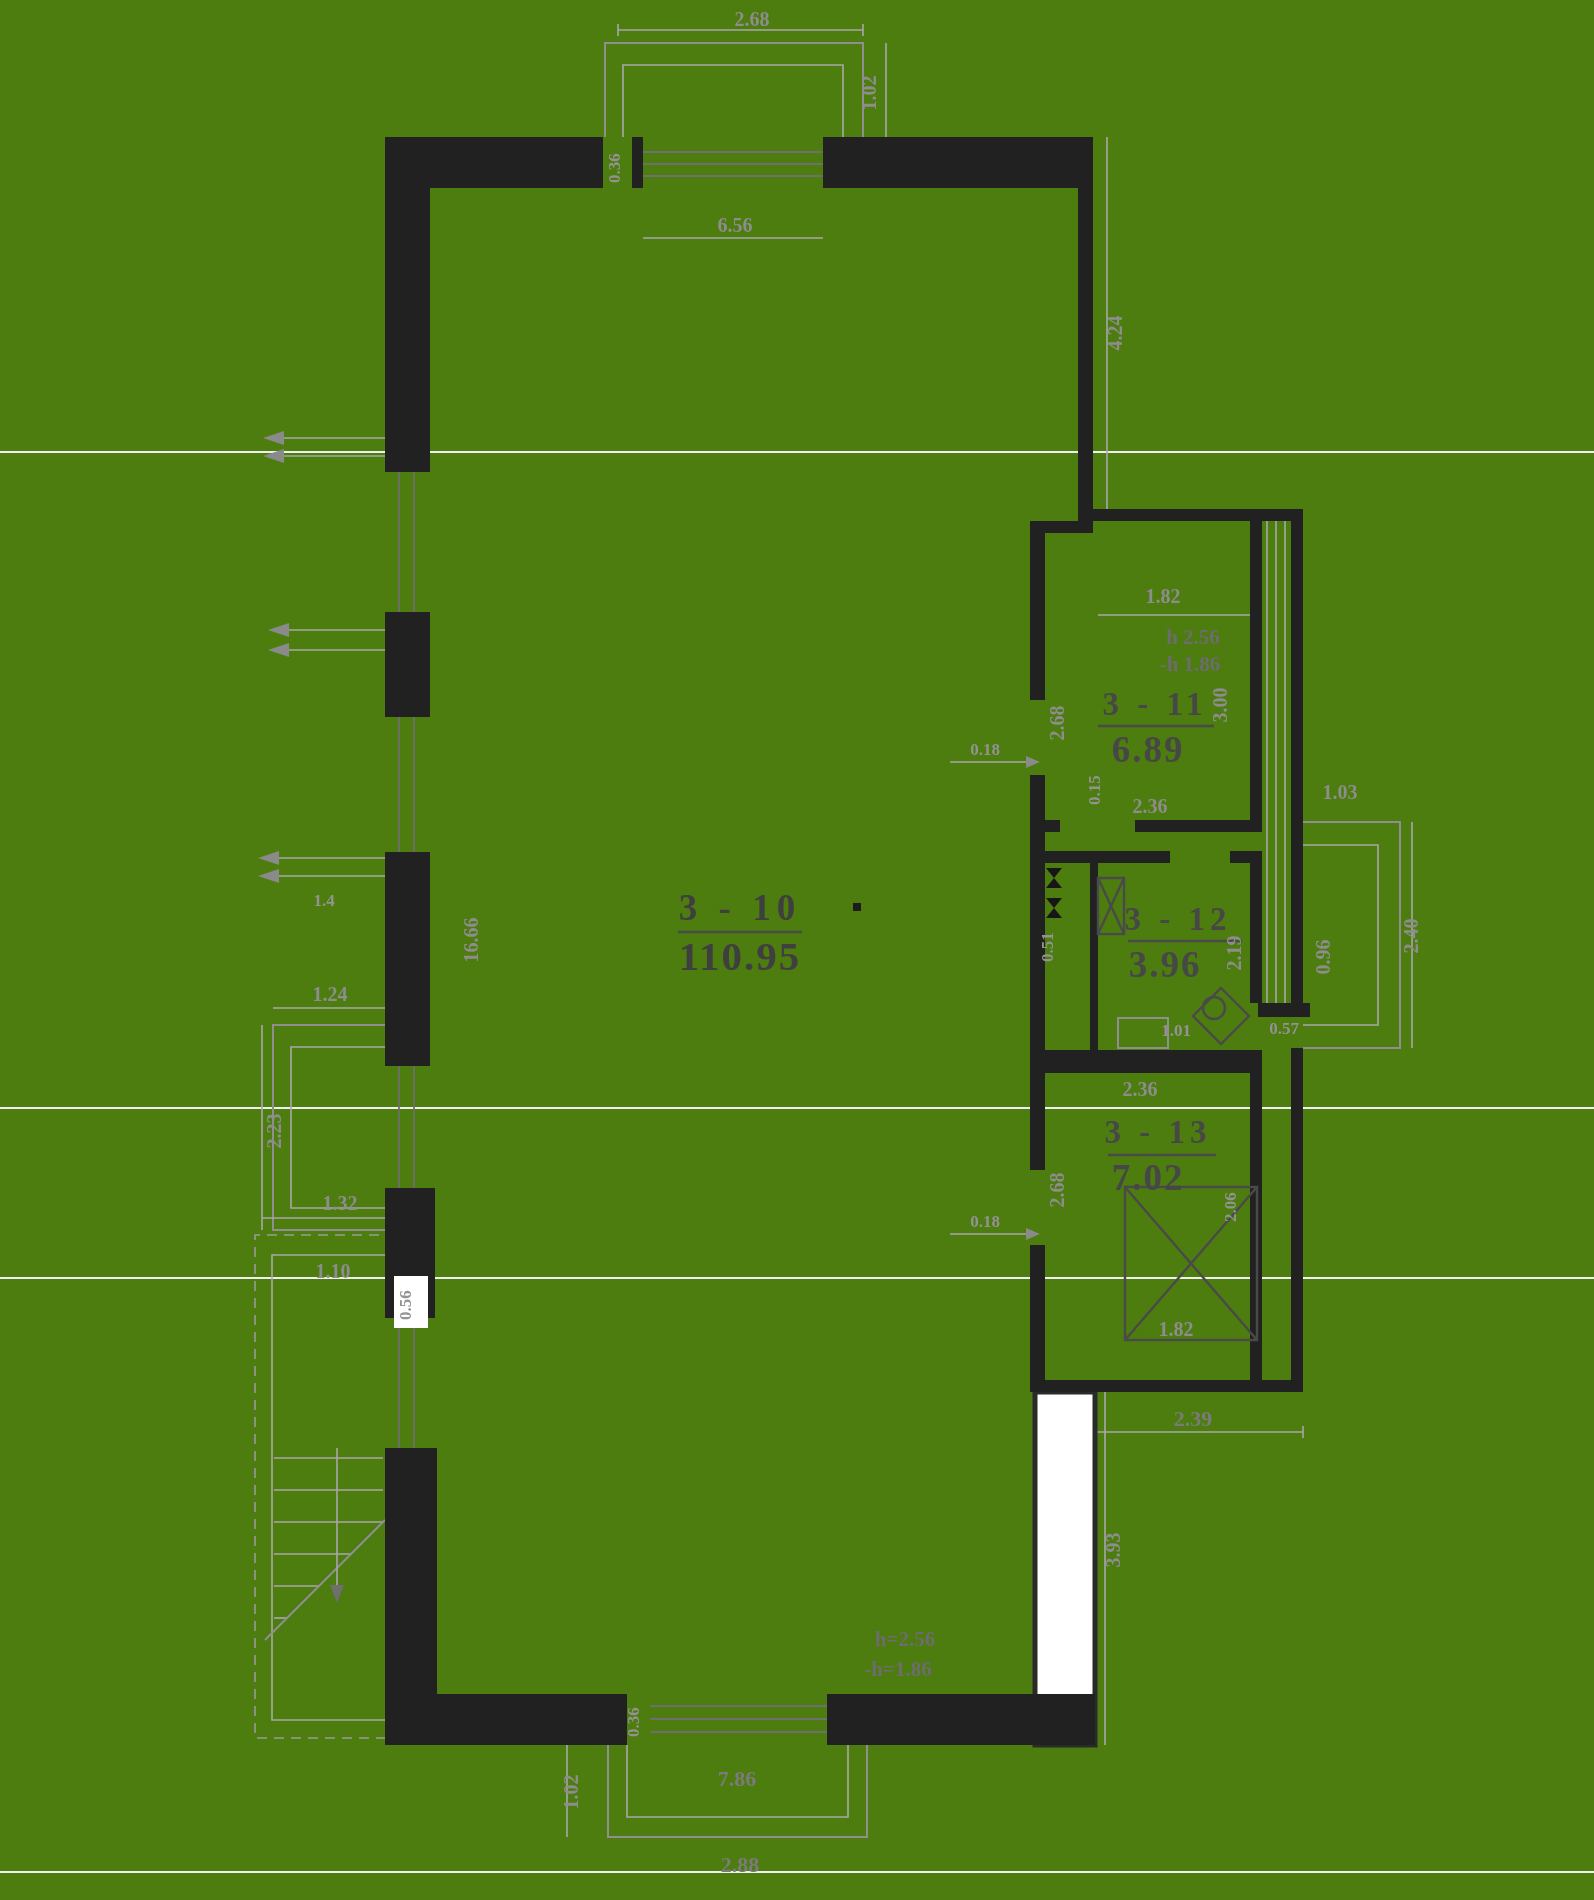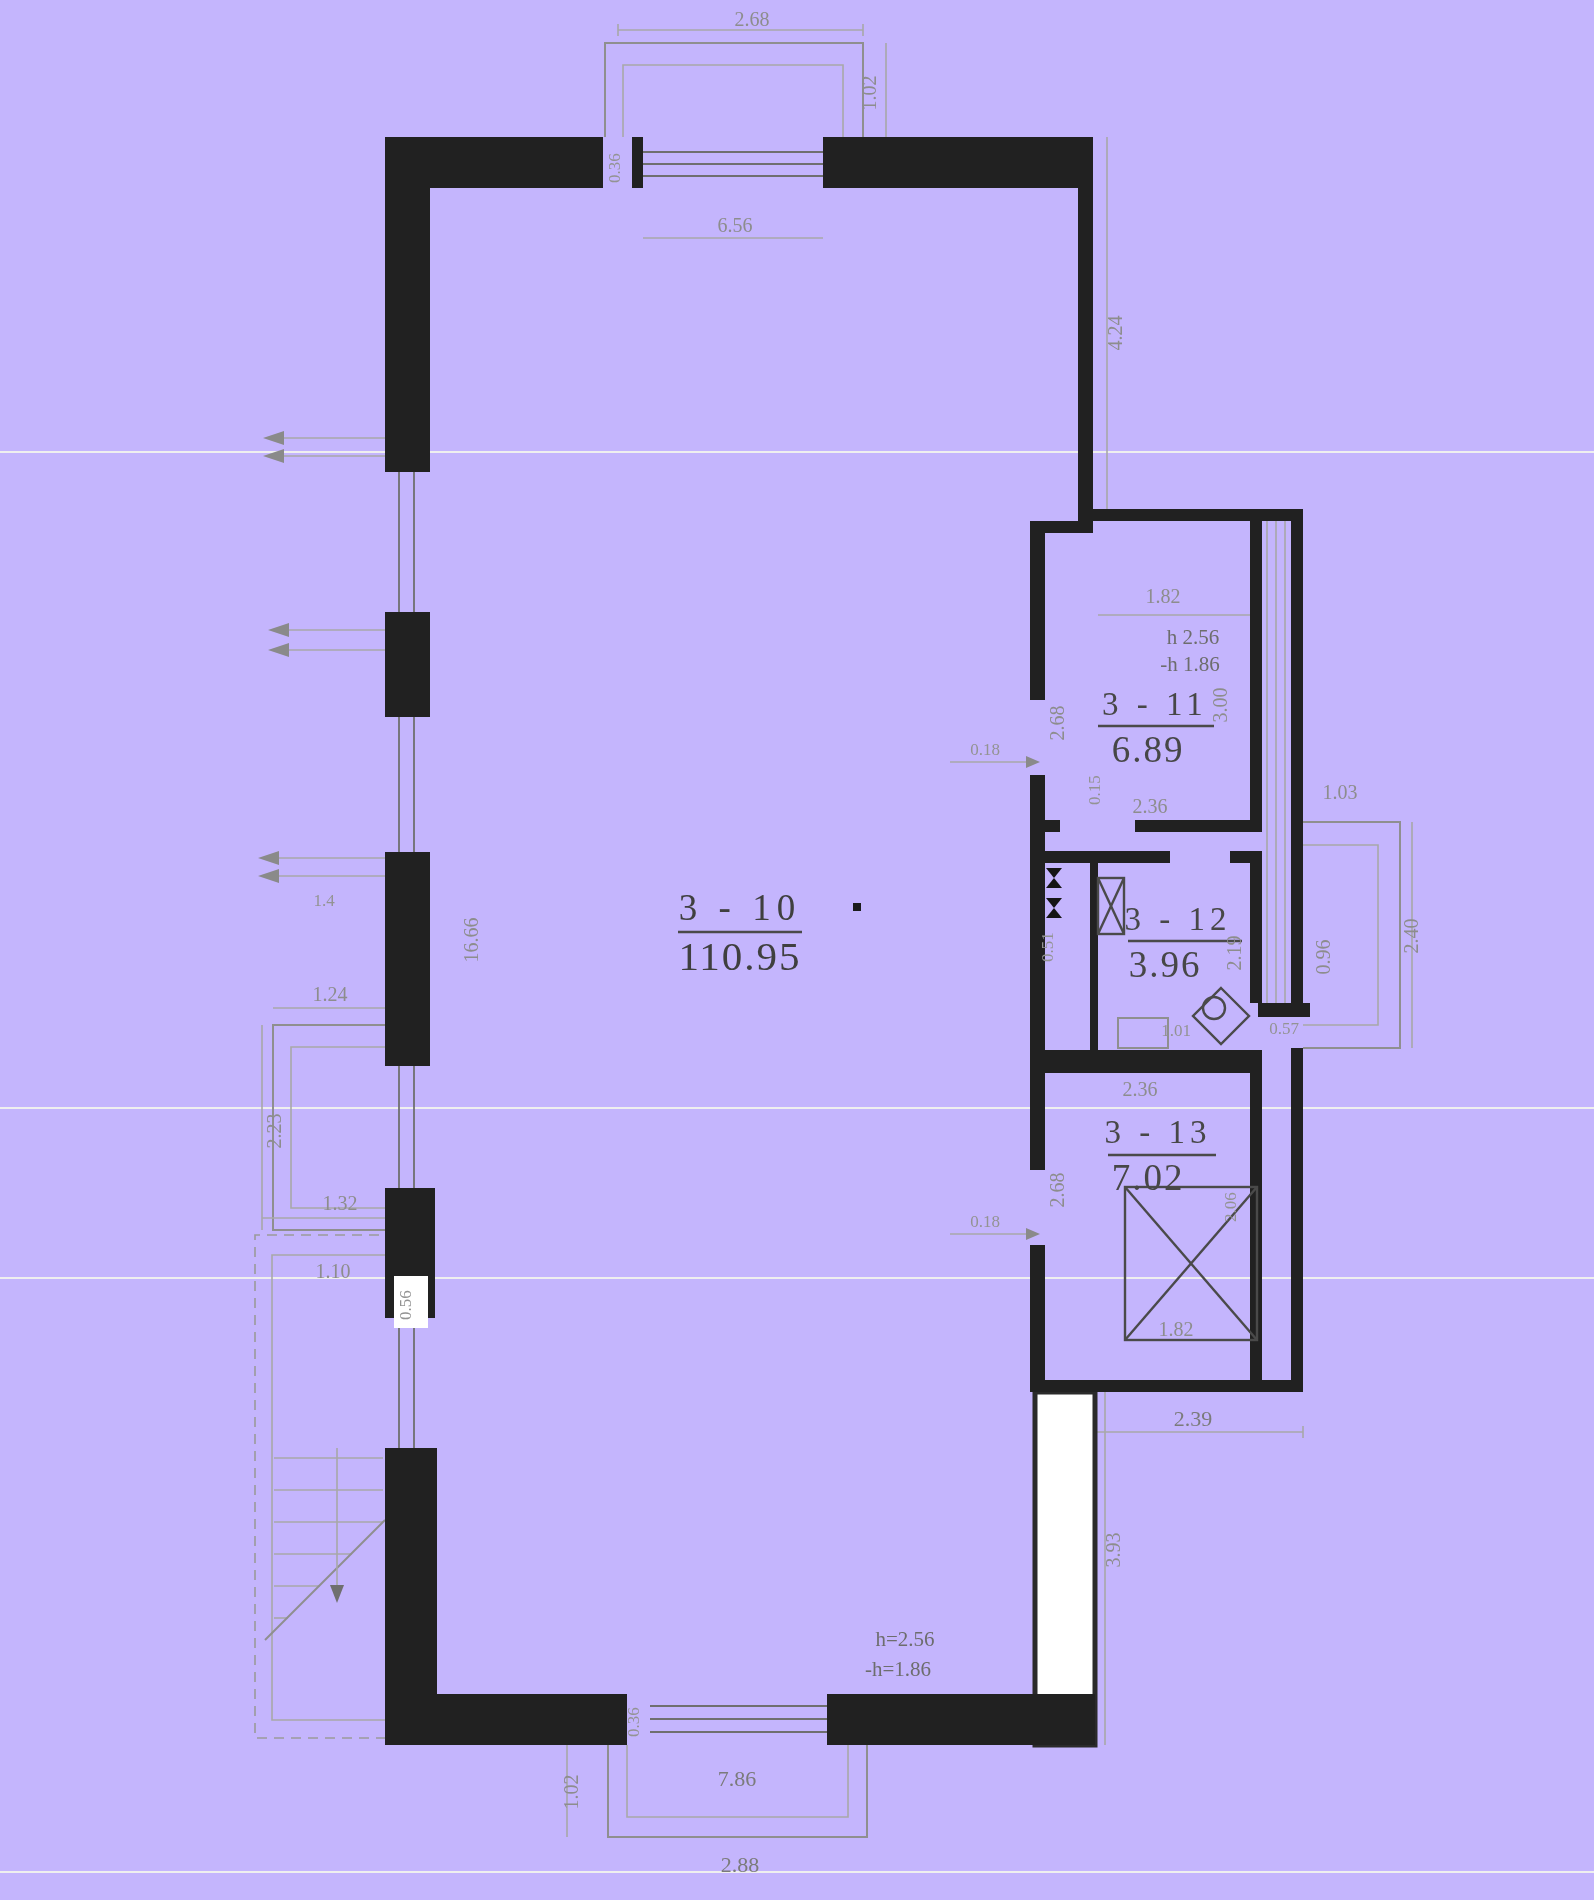--- a/index.html
+++ b/index.html
@@ -1,17 +1,17 @@
 <!DOCTYPE html>
 <html><head>
 <meta charset="utf-8">
 <style>
   html,body{margin:0;padding:0;background:#ffffff;}
-  .page{position:relative;width:1594px;height:1900px;background:#c4b5fd;overflow:hidden;
-        font-family:"Liberation Serif", serif;}
+  .page{position:relative;width:1594px;height:1900px;background:#4d7c0f;overflow:hidden;
+        font-family:"Liberation Serif", serif;font-weight:bold;}
   svg{display:block}
   .wall{fill:#212121;stroke:none}
   .wall-outline{fill:#ffffff;stroke:#2a2a2a;stroke-width:5}
   .thin{stroke:#8f8f8f;stroke-width:2;fill:none}
   .thin-lt{stroke:#a8a8a8;stroke-width:1.6;fill:none}
   .glaz{stroke:#6f6f6f;stroke-width:1.8;fill:none}
   .dash{stroke:#9a9a9a;stroke-width:1.6;fill:none;stroke-dasharray:10 7}
   .fix{stroke:#4a4a4a;stroke-width:2.4;fill:none}
   .scan{stroke:#efefef;stroke-width:2;fill:none}
   .dim{font-size:20px;fill:#8d8d8d}

